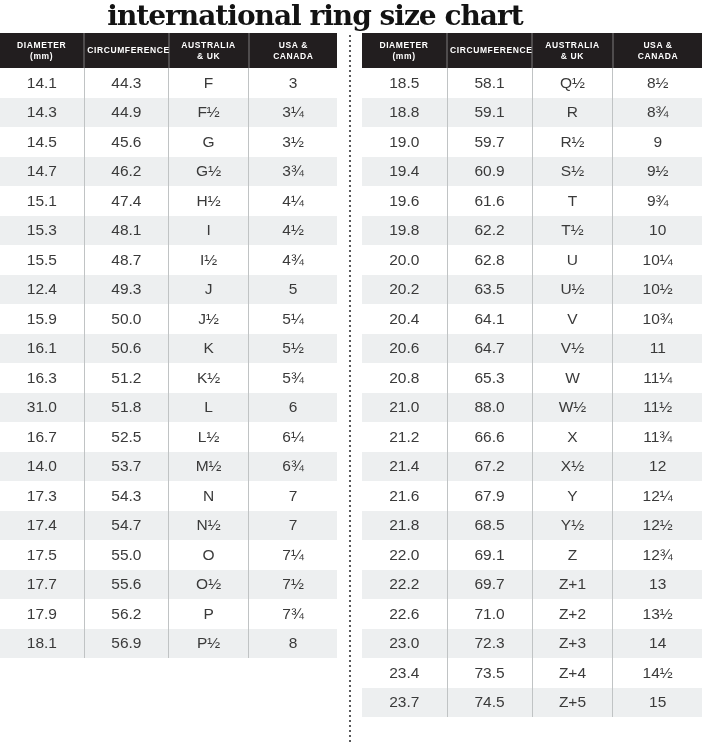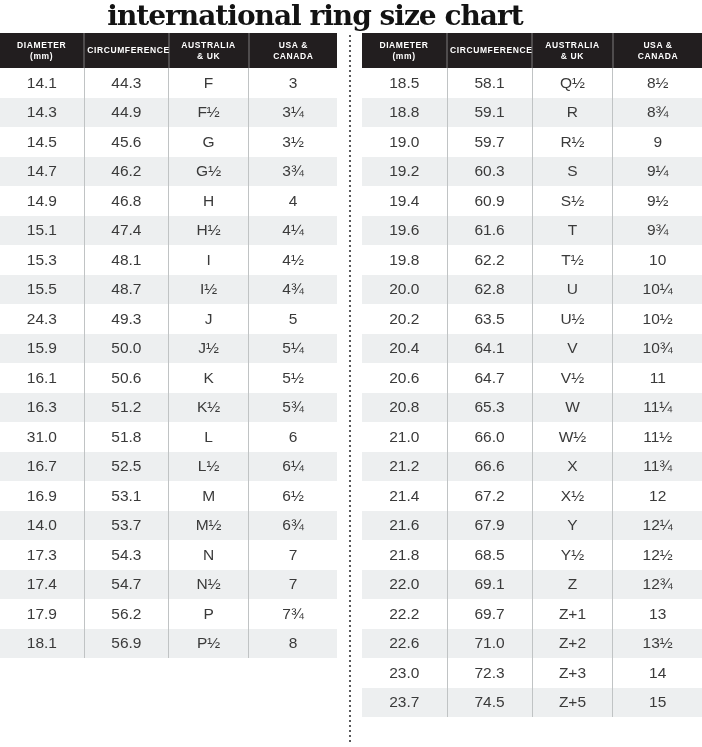--- a/index.html
+++ b/index.html
@@ -96,45 +96,39 @@
             <td>G</td>
             <td>3½</td>
           </tr>
           <tr>
             <td>14.7</td>
             <td>46.2</td>
             <td>G½</td>
             <td>3¾</td>
           </tr>
           <tr>
-            <td>14.9</td>
-            <td>46.8</td>
-            <td>H</td>
-            <td>4</td>
-          </tr>
-          <tr>
             <td>15.1</td>
             <td>47.4</td>
             <td>H½</td>
             <td>4¼</td>
           </tr>
           <tr>
             <td>15.3</td>
             <td>48.1</td>
             <td>I</td>
             <td>4½</td>
           </tr>
           <tr>
             <td>15.5</td>
             <td>48.7</td>
             <td>I½</td>
             <td>4¾</td>
           </tr>
           <tr>
-            <td>24.3</td>
+            <td>12.4</td>
             <td>49.3</td>
             <td>J</td>
             <td>5</td>
           </tr>
           <tr>
             <td>15.9</td>
             <td>50.0</td>
             <td>J½</td>
             <td>5¼</td>
           </tr>
@@ -156,42 +150,48 @@
             <td>L</td>
             <td>6</td>
           </tr>
           <tr>
             <td>16.7</td>
             <td>52.5</td>
             <td>L½</td>
             <td>6¼</td>
           </tr>
           <tr>
-            <td>16.9</td>
-            <td>53.1</td>
-            <td>M</td>
-            <td>6½</td>
-          </tr>
-          <tr>
             <td>14.0</td>
             <td>53.7</td>
             <td>M½</td>
             <td>6¾</td>
           </tr>
           <tr>
             <td>17.3</td>
             <td>54.3</td>
             <td>N</td>
             <td>7</td>
           </tr>
           <tr>
             <td>17.4</td>
             <td>54.7</td>
             <td>N½</td>
             <td>7</td>
+          </tr>
+          <tr>
+            <td>17.5</td>
+            <td>55.0</td>
+            <td>O</td>
+            <td>7¼</td>
+          </tr>
+          <tr>
+            <td>17.7</td>
+            <td>55.6</td>
+            <td>O½</td>
+            <td>7½</td>
           </tr>
           <tr>
             <td>17.9</td>
             <td>56.2</td>
             <td>P</td>
             <td>7¾</td>
           </tr>
           <tr>
             <td>18.1</td>
             <td>56.9</td>
@@ -244,26 +244,20 @@
             <td>R</td>
             <td>8¾</td>
           </tr>
           <tr>
             <td>19.0</td>
             <td>59.7</td>
             <td>R½</td>
             <td>9</td>
           </tr>
           <tr>
-            <td>19.2</td>
-            <td>60.3</td>
-            <td>S</td>
-            <td>9¼</td>
-          </tr>
-          <tr>
             <td>19.4</td>
             <td>60.9</td>
             <td>S½</td>
             <td>9½</td>
           </tr>
           <tr>
             <td>19.6</td>
             <td>61.6</td>
             <td>T</td>
             <td>9¾</td>
@@ -299,21 +293,21 @@
             <td>11</td>
           </tr>
           <tr>
             <td>20.8</td>
             <td>65.3</td>
             <td>W</td>
             <td>11¼</td>
           </tr>
           <tr>
             <td>21.0</td>
-            <td>66.0</td>
+            <td>88.0</td>
             <td>W½</td>
             <td>11½</td>
           </tr>
           <tr>
             <td>21.2</td>
             <td>66.6</td>
             <td>X</td>
             <td>11¾</td>
           </tr>
           <tr>
@@ -352,20 +346,26 @@
             <td>Z+2</td>
             <td>13½</td>
           </tr>
           <tr>
             <td>23.0</td>
             <td>72.3</td>
             <td>Z+3</td>
             <td>14</td>
           </tr>
           <tr>
+            <td>23.4</td>
+            <td>73.5</td>
+            <td>Z+4</td>
+            <td>14½</td>
+          </tr>
+          <tr>
             <td>23.7</td>
             <td>74.5</td>
             <td>Z+5</td>
             <td>15</td>
           </tr>
         </tbody>
     </table>
 
   </div>
 </div>

